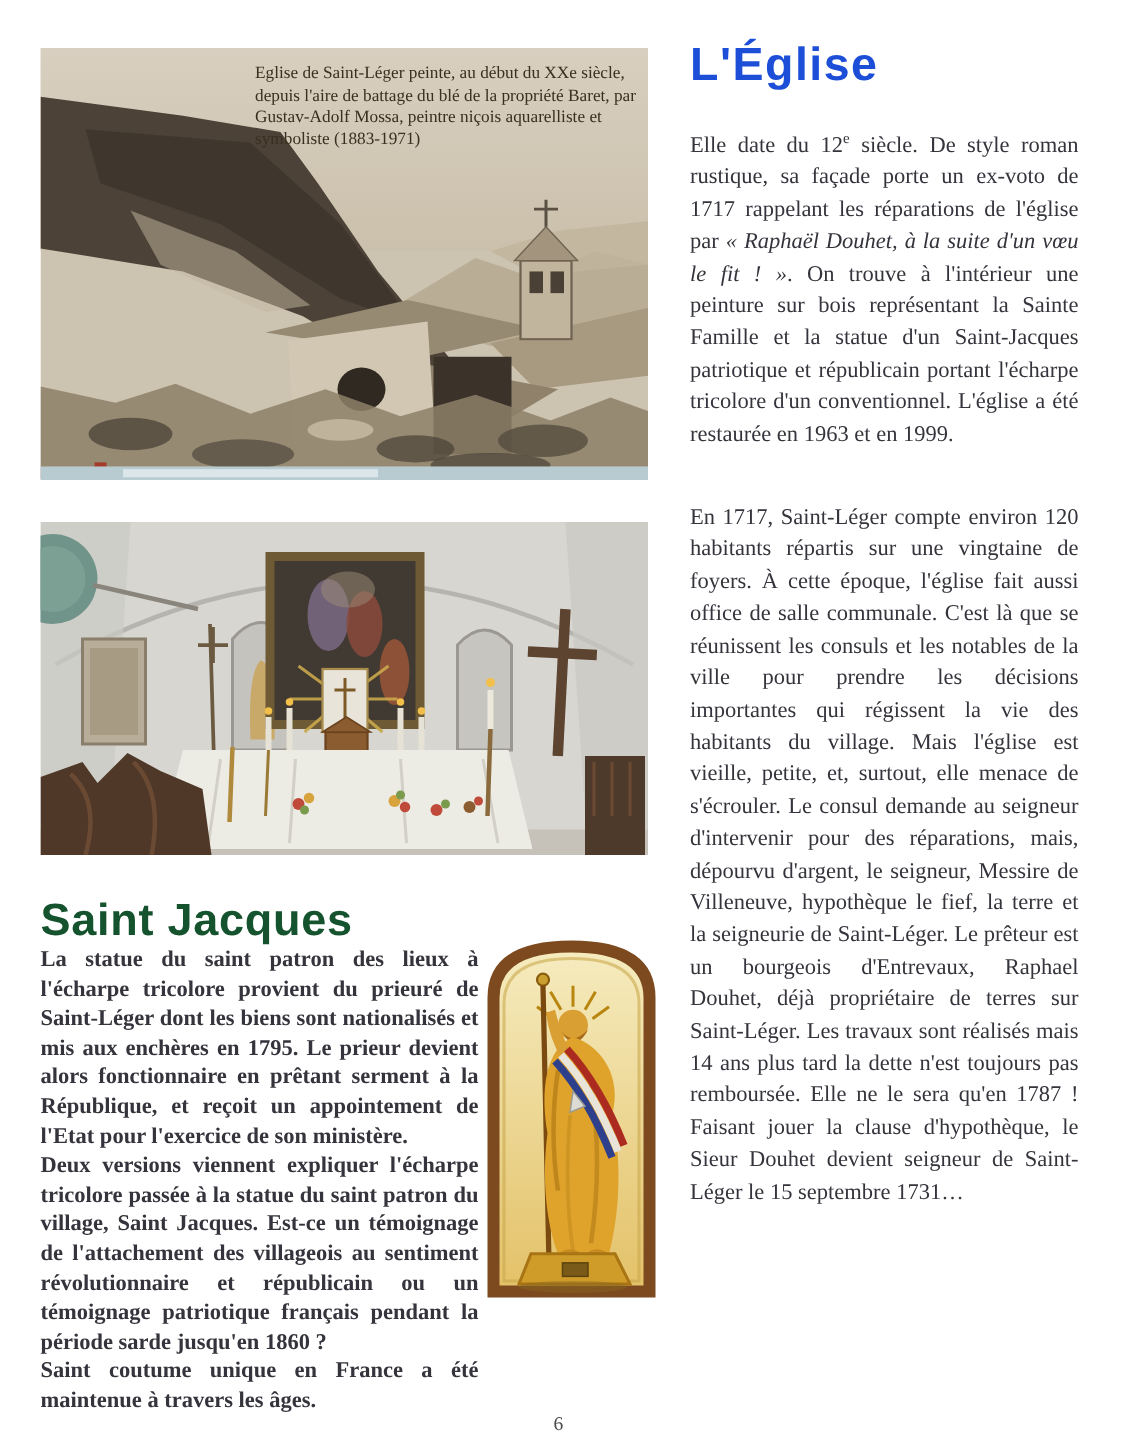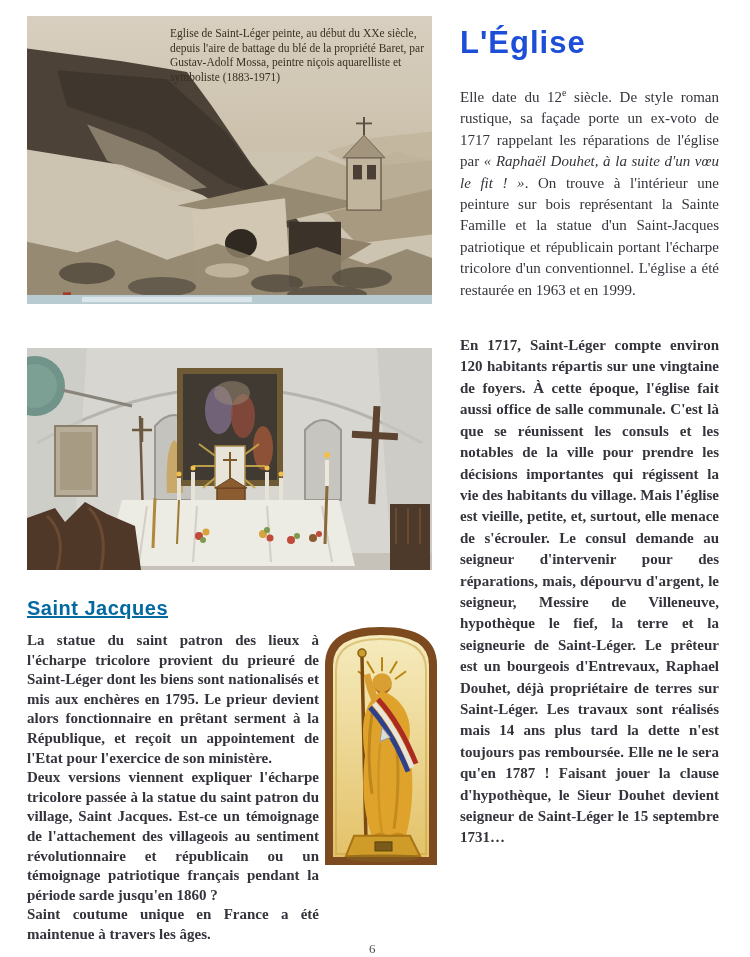--- a/index.html
+++ b/index.html
@@ -3,55 +3,55 @@
 <meta charset="utf-8">
 <style>
   html,body{margin:0;padding:0;background:#ffffff;}
   .page{
     position:relative;width:750px;height:957px;background:#ffffff;
     font-family:"Liberation Serif","DejaVu Serif",serif;color:#35333b;
     overflow:hidden;margin:0 auto;
   }
   figure{margin:0;padding:0;}
   
-  .painting-fig{position:absolute;left:27px;top:16px;width:405px;height:288px;}
+  .painting-fig{position:absolute;left:27px;top:32px;width:405px;height:288px;}
   .painting-fig svg{display:block;width:100%;height:100%;}
   .painting-caption{
     position:absolute;left:143px;top:10px;width:262px;
     font-size:11.5px;line-height:14.5px;color:#3a2f20;text-align:left;
   }
   .altar-fig{position:absolute;left:27px;top:348px;width:405px;height:222px;}
   .altar-fig svg{display:block;width:100%;height:100%;}
   .statue-fig{position:absolute;left:322px;top:623px;width:118px;height:246px;}
   .statue-fig svg{display:block;width:100%;height:100%;}
   
   .section-heading{
     position:absolute;left:27px;top:597px;margin:0;
     font-family:"Liberation Sans","DejaVu Sans",sans-serif;
-    font-size:20px;font-weight:bold;letter-spacing:.5px;color:#0369a1;text-decoration:underline;
+    font-size:30px;font-weight:bold;letter-spacing:.5px;color:#14532d;
   }
   .left-text{
     position:absolute;left:27px;top:631px;width:292px;
     font-size:15px;line-height:19.6px;text-align:justify;
   }
   .left-text p{margin:0;font-weight:bold;}
   
   .right-col{position:absolute;left:460px;top:20px;width:259px;}
   .page-title{
     margin:0 0 22px 0;
     font-family:"Liberation Sans","DejaVu Sans",sans-serif;
     font-size:31px;font-weight:bold;line-height:45px;letter-spacing:1px;
     color:#1d4ed8;
   }
   .page-title span{display:block;}
   .right-col p{
     margin:0;font-size:15px;line-height:21.4px;text-align:justify;
   }
   .right-col p + p{margin-top:17px;}
-  .gap-large{margin-top:34px !important;font-weight:bold;}
+  .gap-large{margin-top:34px !important;}
   .it{font-style:italic;}
   sup{font-size:10px;line-height:0;}
   
   .page-number{
     position:absolute;left:369px;top:941px;
     font-size:13px;color:#4a4a4a;
   }
 </style>
 </head>
 <body>

